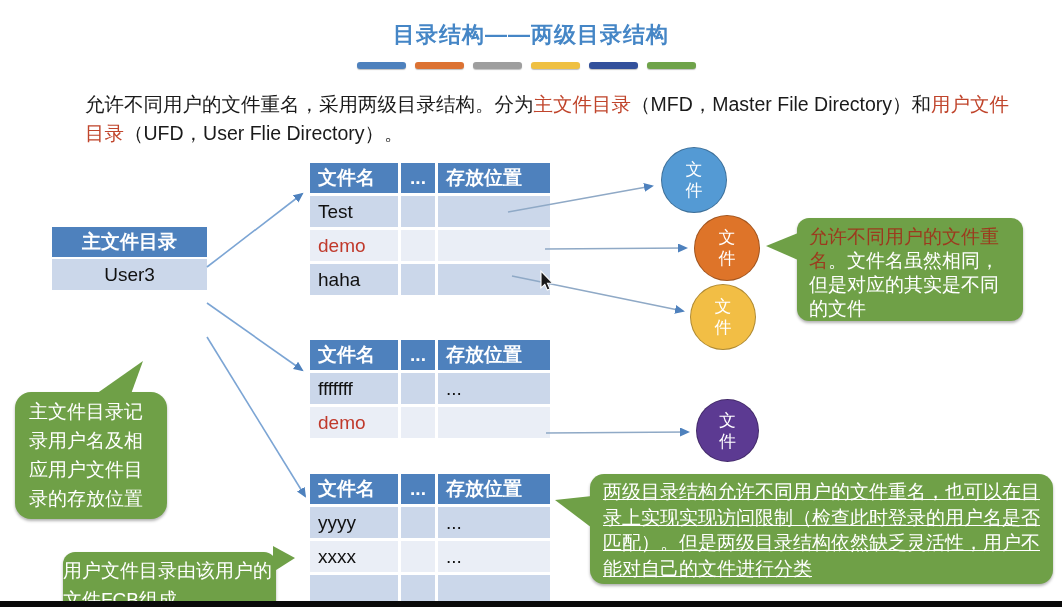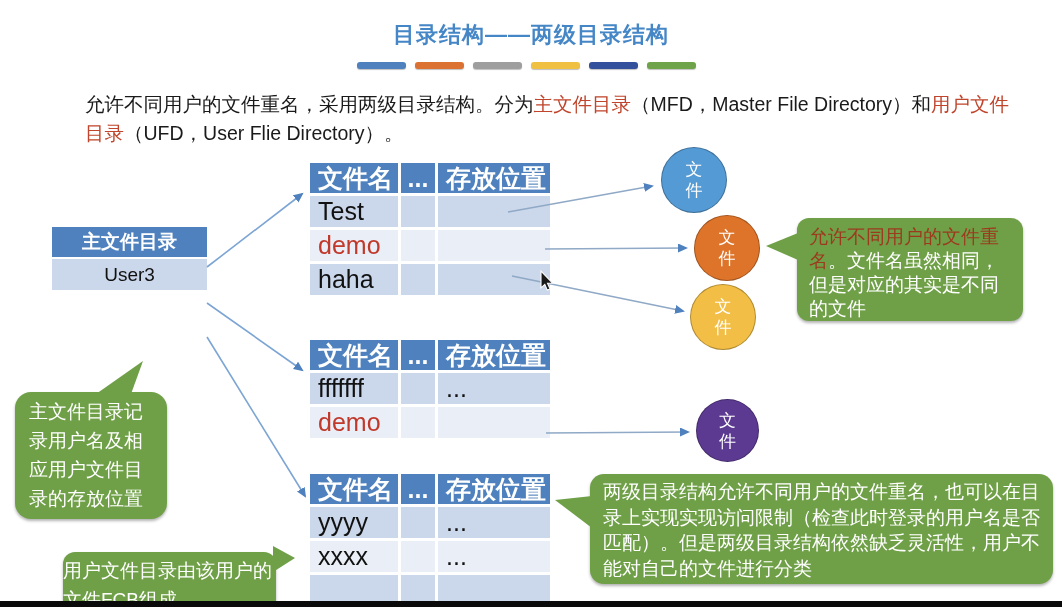--- a/index.html
+++ b/index.html
@@ -17,21 +17,21 @@
 
   
   .mfd { position:absolute; left:52px; top:227px; width:155px; display:flex; flex-direction:column; gap:2px; text-align:center; }
   .mfd-head { height:30px; line-height:30px; background:var(--accent-blue); color:#fff; font-weight:bold; font-size:19px; }
   .mfd-row { height:31px; line-height:31px; font-size:19px; color:#111; }
   .dk { background:var(--row-shade-dark); }
   .lt { background:var(--row-shade-light); }
 
   
   .ufd { position:absolute; display:grid; grid-template-columns:88px 34px 112px; gap:3px; }
-  .cell { height:31px; line-height:31px; font-size:25px; padding-left:8px; color:#111; overflow:hidden; }
+  .cell { height:31px; line-height:31px; font-size:19px; padding-left:8px; color:#111; overflow:hidden; }
   .cell.head { height:30px; line-height:30px; background:var(--accent-blue); color:#fff; font-weight:bold; }
   .cell.c1 { padding-left:0; text-align:center; }
   #ufd-table-1 { left:310px; top:163px; }
   #ufd-table-2 { left:310px; top:340px; }
   #ufd-table-3 { left:310px; top:474px; height:127px; overflow:hidden; }
 
   
   .circle { position:absolute; border-radius:50%; color:#fff; display:flex; align-items:center; justify-content:center;
     text-align:center; font-size:17px; line-height:21px; border:1px solid rgba(0,0,0,.28); }
   .circle-label { white-space:pre-line; }
@@ -42,21 +42,21 @@
 
   
   .callout { position:absolute; background:var(--callout-green); color:#fff; box-shadow:0 2px 3px rgba(0,0,0,.3); }
   #callout-rename { left:797px; top:218px; width:226px; height:103px; border-radius:12px;
     font-size:19px; line-height:24px; padding:7px 12px; }
   #callout-mfd-note { left:15px; top:392px; width:152px; height:127px; border-radius:16px;
     font-size:19px; line-height:29px; padding:5px 14px; }
   #callout-ufd-note { left:63px; top:552px; width:213px; height:67px; border-radius:12px;
     font-size:19px; line-height:29px; padding:4px 0; }
   #callout-summary { left:590px; top:474px; width:463px; height:110px; border-radius:14px;
-    font-size:19px; line-height:25.5px; padding:5px 13px; }
+    font-size:19px; line-height:25.5px; padding:5px 13px;text-decoration:underline; }
 
   svg.overlay { position:absolute; left:0; top:0; width:1062px; height:607px; pointer-events:none; }
   .bottom-bar { position:absolute; left:0; top:601px; width:1062px; height:6px; background:#0a0a0a; }
 </style>
 </head>
 <body>
 
 <div class="slide">
 
   <div class="page-title">目录结构——两级目录结构</div>

